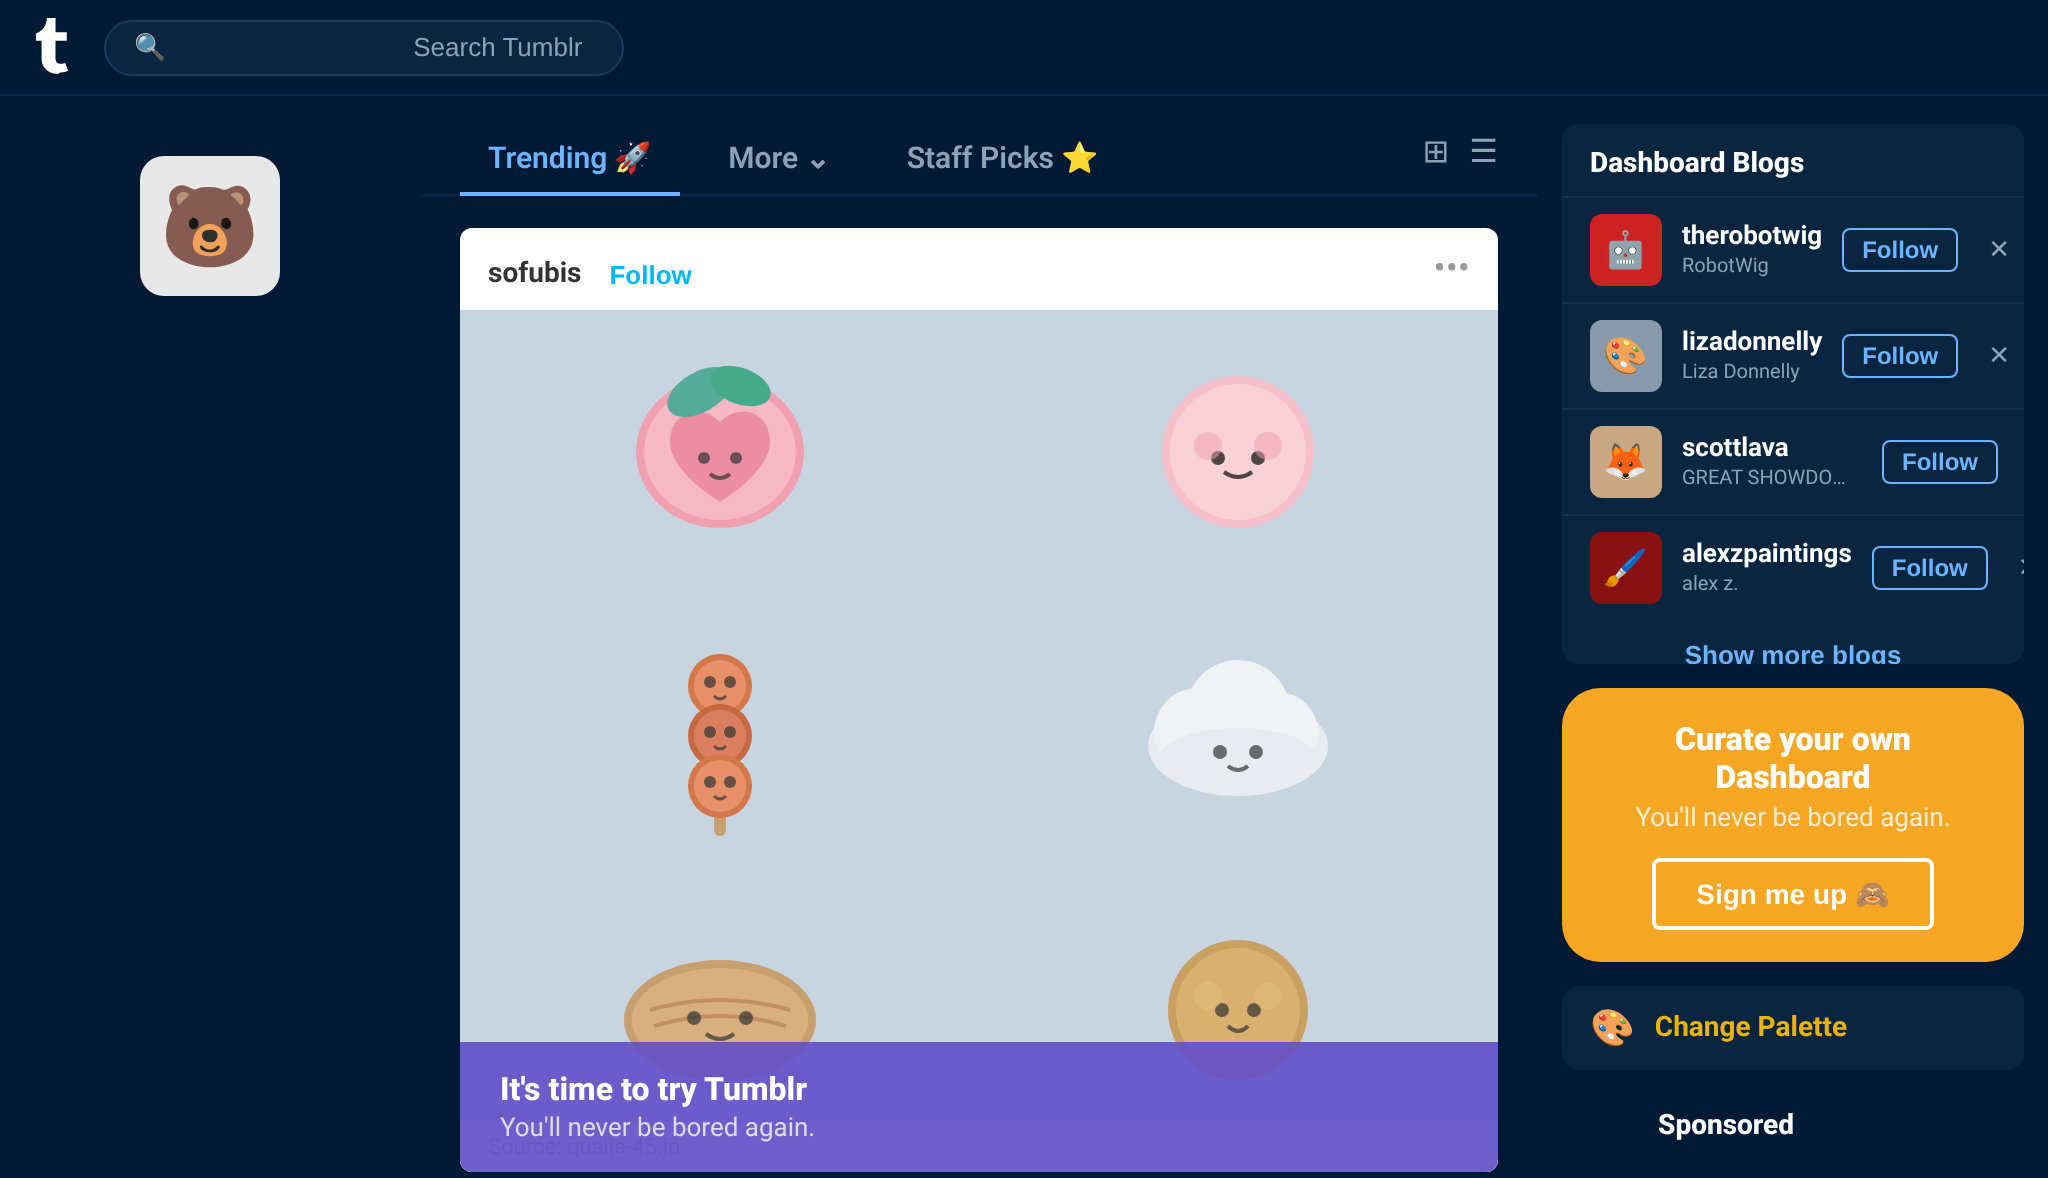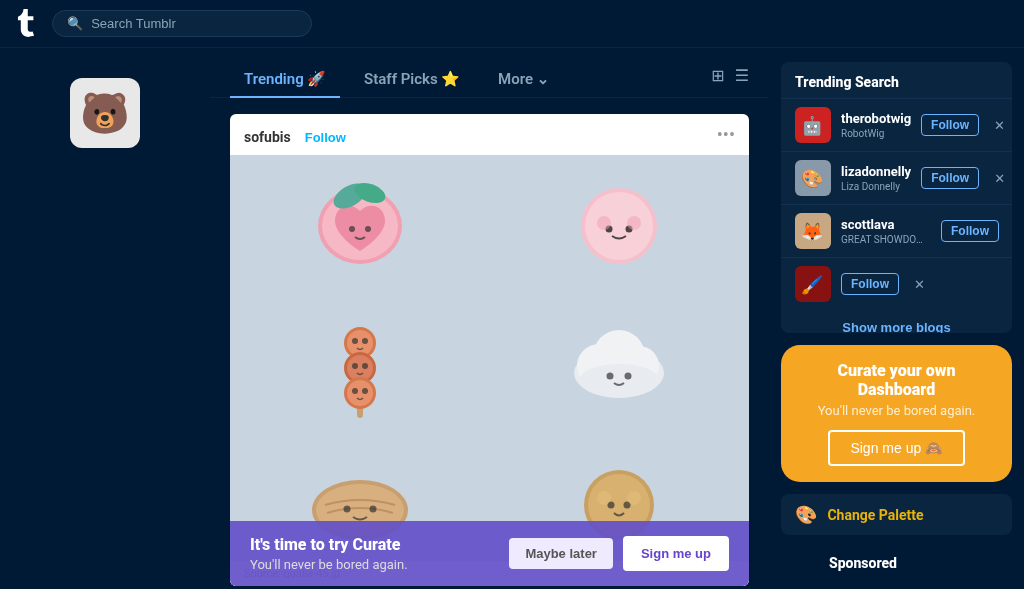--- a/index.html
+++ b/index.html
@@ -44,20 +44,21 @@
       color: #8ba3b8;
       font-size: 13px;
     }
     .search-bar input {
       background: transparent;
       border: none;
       outline: none;
       color: #8ba3b8;
       font-size: 13px;
       width: 200px;
+      text-align: right;
     }
     .search-bar input::placeholder { color: #8ba3b8; }
 
     
     .main-layout {
       display: flex;
       flex: 1;
       overflow: hidden;
     }
 
@@ -361,21 +362,21 @@
       color: #ffffffcc;
       margin-bottom: 12px;
     }
     .promo-signup-btn {
       background: transparent;
       border: 2px solid #fff;
       color: #fff;
       border-radius: 4px;
       padding: 8px 20px;
       font-size: 14px;
-      font-weight: 400;
+      font-weight: 700;
       cursor: pointer;
       text-align: center;
     }
 
     
     .palette-row {
       display: flex;
       align-items: center;
       gap: 10px;
       padding: 10px 14px;
@@ -422,24 +423,24 @@
     </div>
   </div>
 
   <div class="center-feed">
 
     <div class="tabs">
       <div class="tab active">
         <span>Trending 🚀</span>
       </div>
       <div class="tab">
+        <span>More ⌄</span>
+      </div>
+      <div class="tab">
         <span>Staff Picks ⭐</span>
-      </div>
-      <div class="tab">
-        <span>More ⌄</span>
       </div>
       <div class="tab-icons">
         <span class="tab-icon-btn">⊞</span>
         <span class="tab-icon-btn">☰</span>
       </div>
     </div>
 
     <div class="feed-scroll">
 
       <div class="post-card">
@@ -540,38 +541,34 @@
               <circle cx="53" cy="50" r="3.5" fill="#333" opacity="0.7"></circle>
               <path d="M40 58 Q45 63 50 58" stroke="#333" stroke-width="2" fill="none" opacity="0.7"></path>
               <circle cx="30" cy="43" r="7" fill="#e8c880" opacity="0.4"></circle>
               <circle cx="60" cy="43" r="7" fill="#e8c880" opacity="0.4"></circle>
             </svg>
           </div>
         </div>
 
         <div class="bottom-banner">
           <div class="banner-text">
-            <h3>It's time to try Curate</h3>
+            <h3>It's time to try Tumblr</h3>
             <p>You'll never be bored again.</p>
-          </div>
-          <div class="banner-actions">
-            <button class="btn-maybe">Maybe later</button>
-            <button class="btn-signup">Sign me up</button>
           </div>
         </div>
 
         <div class="post-source">Source: qualia-45.jp</div>
       </div>
     </div>
   </div>
 
   <div class="right-sidebar">
 
     <div class="sidebar-card">
-      <div class="trending-blogs-header">Trending Search</div>
+      <div class="trending-blogs-header">Dashboard Blogs</div>
 
       <div class="blog-item">
         <div class="blog-avatar red">🤖</div>
         <div class="blog-info">
           <div class="blog-name">therobotwig</div>
           <div class="blog-desc">RobotWig</div>
         </div>
         <button class="blog-follow-btn">Follow</button>
         <span class="blog-close">✕</span>
       </div>
@@ -591,20 +588,24 @@
         <div class="blog-info">
           <div class="blog-name">scottlava</div>
           <div class="blog-desc">GREAT SHOWDOWNS...</div>
         </div>
         <button class="blog-follow-btn">Follow</button>
 
       </div>
 
       <div class="blog-item">
         <div class="blog-avatar darkred">🖌️</div>
+        <div class="blog-info">
+          <div class="blog-name">alexzpaintings</div>
+          <div class="blog-desc">alex z.</div>
+        </div>
         <button class="blog-follow-btn">Follow</button>
         <span class="blog-close">✕</span>
       </div>
 
       <button class="show-more-blogs">Show more blogs</button>
     </div>
 
     <div class="promo-card">
       <div class="promo-title">Curate your own Dashboard</div>
       <div class="promo-subtitle">You'll never be bored again.</div>

